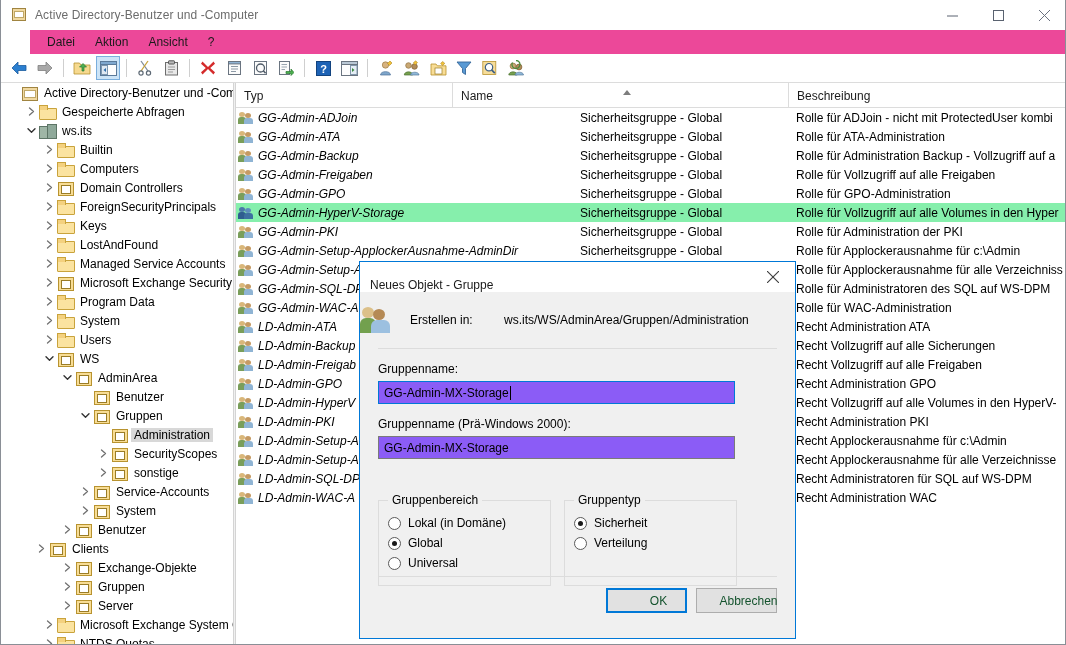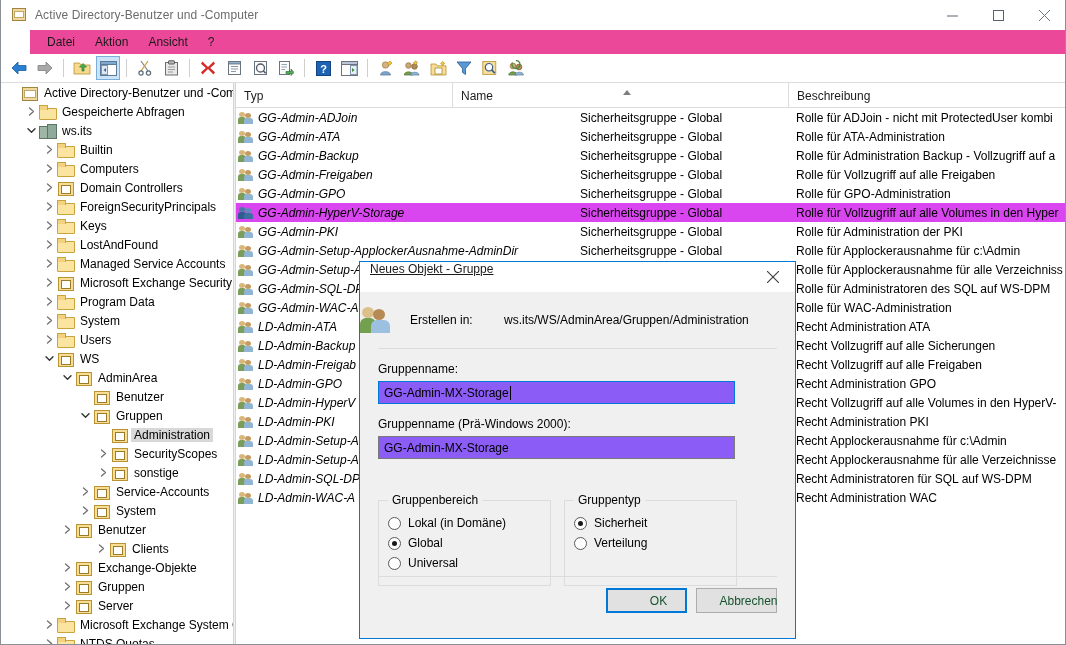--- a/index.html
+++ b/index.html
@@ -183,21 +183,21 @@
   .sort-arrow {
     position: absolute; left: 168px; top: 3px;
   }
 
   
   .lv-body { position: relative; height: 537px; overflow: hidden; }
   .lv-row {
     height: 19px; display: flex; align-items: center;
     font-size: 12px; color: #000; white-space: nowrap;
   }
-  .lv-row.hot { background: #d946ef; }
+  .lv-row.hot { background: #86efac; }
   .cell-name {
     width: 336px; display: flex; align-items: center;
     padding-left: 2px; overflow: hidden; font-style: italic;
   }
   .cell-type { width: 217px; padding-left: 8px; overflow: hidden; }
   .cell-desc { flex: 1; padding-left: 7px; overflow: hidden; }
 
   
   .grpico { width: 16px; height: 16px; position: relative; flex: 0 0 16px; margin-right: 4px; }
   .grpico .p1head {
@@ -223,23 +223,23 @@
 
   
   .dialog {
     position: absolute; left: 358px; top: 261px; width: 437px; height: 378px;
     background: #f0f0f0;
     border: 1px solid #0078d7;
     box-shadow: 0 0 0 0 rgba(0,0,0,0);
     z-index: 50;
   }
   .dlg-title {
-    height: 30px; display: flex; align-items: flex-start;
+    height: 30px; display: flex; align-items: flex-end;
     background: #ffffff; padding-left: 10px;
-    font-size: 12px; color: #1a1a1a; text-decoration: underline;
+    font-size: 12px; color: #1a1a1a;
   }
   .dlg-close {
     position: absolute; right: 0; top: 0; width: 44px; height: 30px;
     display: flex; align-items: center; justify-content: center;
   }
   .dlg-body { padding: 0; position: relative; background: #f0f0f0; height: 346px; }
 
   .dlg-head-row {
     display: flex; align-items: center; height: 56px; 
   }
@@ -695,21 +695,21 @@
         </div>
         <div class="tree-row" style="padding-left: 58px;">
           <div class="chev">
             <svg width="9" height="9" viewBox="0 0 9 9">
               <path d="M2.5 1 L6.5 4.5 L2.5 8" fill="none" stroke="#707070" stroke-width="1.3" stroke-linecap="round" stroke-linejoin="round"></path>
             </svg>
           </div>
           <div class="ico ou"></div>
           <span class="lbl">Benutzer</span>
         </div>
-        <div class="tree-row" style="padding-left: 92px; align-items: center;">
+        <div class="tree-row" style="padding-left: 32px; align-items: center;">
           <div class="chev">
             <svg width="9" height="9" viewBox="0 0 9 9">
               <path d="M2.5 1 L6.5 4.5 L2.5 8" fill="none" stroke="#707070" stroke-width="1.3" stroke-linecap="round" stroke-linejoin="round"></path>
             </svg>
           </div>
           <div class="ico ou"></div>
           <span class="lbl">Clients</span>
         </div>
         <div class="tree-row" style="padding-left: 58px;">
           <div class="chev">

